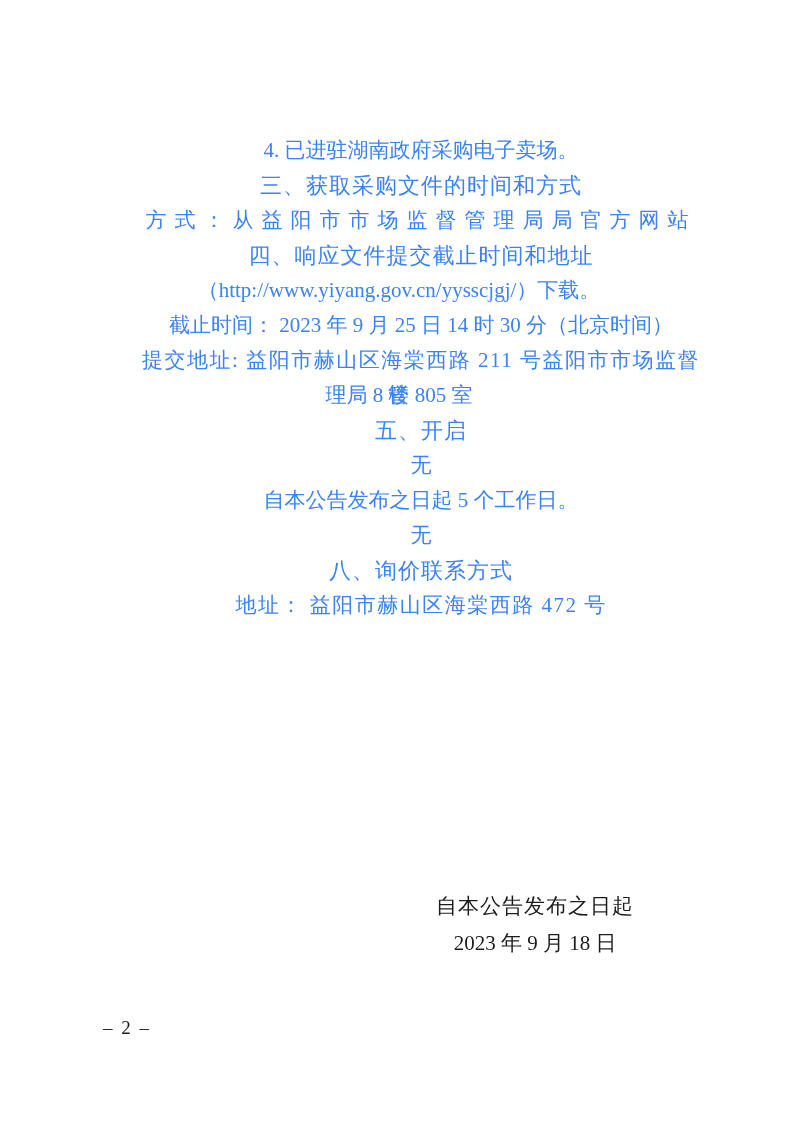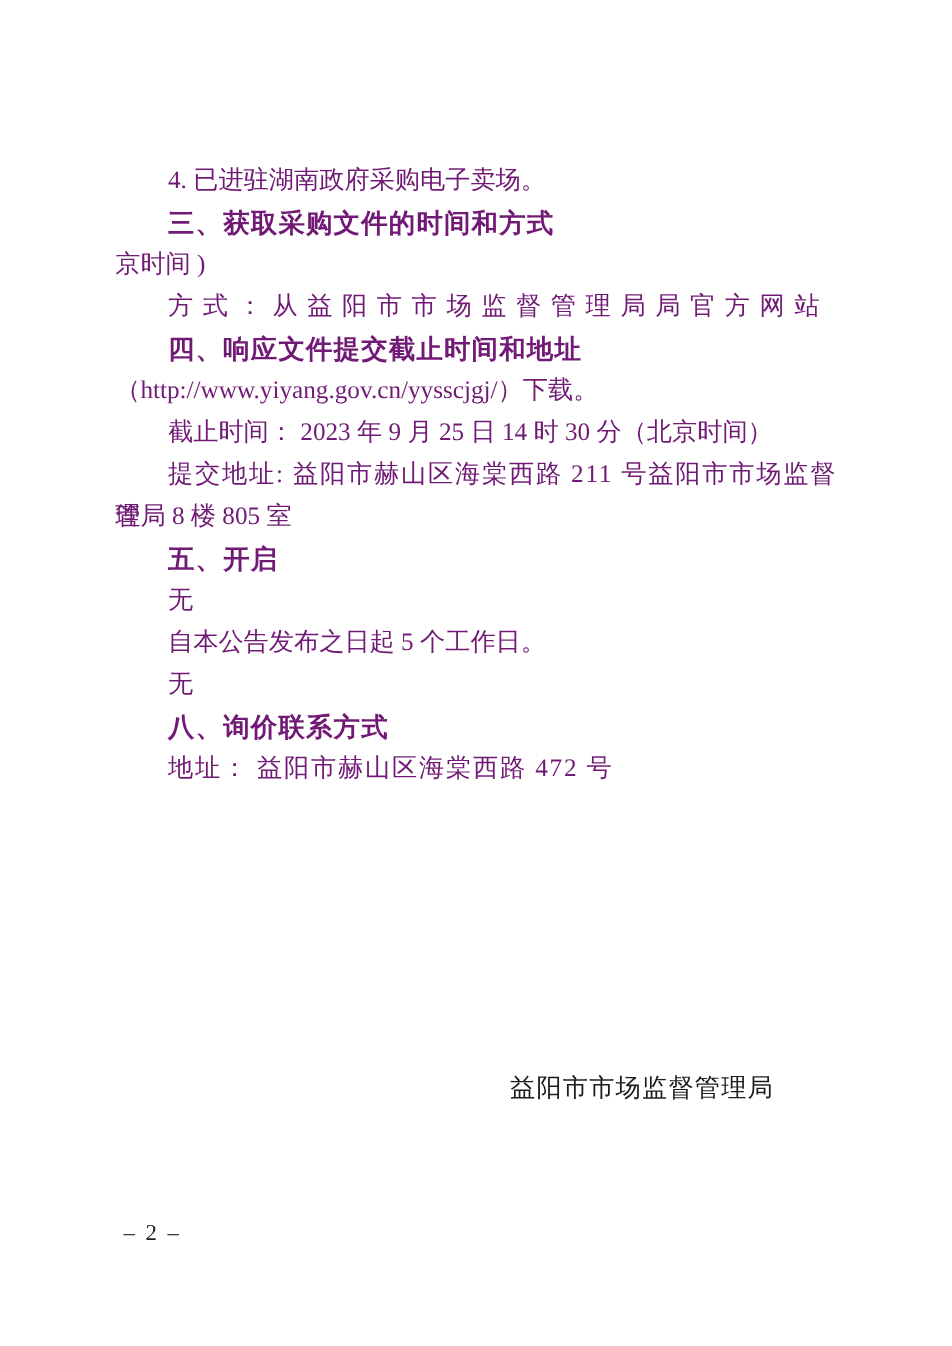--- a/index.html
+++ b/index.html
@@ -21,26 +21,27 @@
     left: 96px;
     top: 133px;
     width: 606px;
   }
   .ln {
     font-family: "Liberation Serif", "DejaVu Serif", serif;
     font-size: 21px;
     line-height: 35px;
     height: 35px;
     white-space: pre-wrap;
-    color: #701a75;
+    color: #3b82f6;
+    text-align: center;
   }
   .ln.indent { text-indent: 44px; }
   .ln.heading {
     font-family: "Liberation Sans", "DejaVu Sans", sans-serif;
-    font-weight: 700;
+    font-weight: 400;
     font-size: 22px;
     letter-spacing: 1px;
   }
   .ln.spread { letter-spacing: 8px; }
   .ln.wide { letter-spacing: 1.5px; }
   .signature {
     position: absolute;
     left: 418px;
     top: 888px;
     width: 234px;
@@ -64,33 +65,33 @@
     white-space: pre;
   }
 </style>
 </head>
 <body>
 
 <div class="sheet">
   <div class="body-text" id="doc-body">
       <div class="ln indent">4. 已进驻湖南政府采购电子卖场。</div>
       <div class="ln heading indent">三、获取采购文件的时间和方式</div>
-      <div class="ln">京时间 )</div>
       <div class="ln indent spread">方式：从益阳市市场监督管理局局官方网站</div>
       <div class="ln heading indent">四、响应文件提交截止时间和地址</div>
       <div class="ln">（http://www.yiyang.gov.cn/yysscjgj/）下载。</div>
       <div class="ln indent">截止时间： 2023 年 9 月 25 日 14 时 30 分（北京时间）</div>
       <div class="ln indent wide">提交地址: 益阳市赫山区海棠西路 211 号益阳市市场监督管</div>
       <div class="ln">理局 8 楼 805 室</div>
       <div class="ln heading indent">五、开启</div>
       <div class="ln indent">无</div>
       <div class="ln indent">自本公告发布之日起 5 个工作日。</div>
       <div class="ln indent">无</div>
       <div class="ln heading indent">八、询价联系方式</div>
       <div class="ln indent wide">地址： 益阳市赫山区海棠西路 472 号</div>
     </div>
 
   <div class="signature">
-    <div class="sig-org">益阳市市场监督管理局</div>
+    <div class="sig-org">自本公告发布之日起</div>
+    <div class="sig-date">2023 年 9 月 18 日</div>
   </div>
 
   <div class="page-number">– 2 –</div>
 </div>
 
 </body></html>

